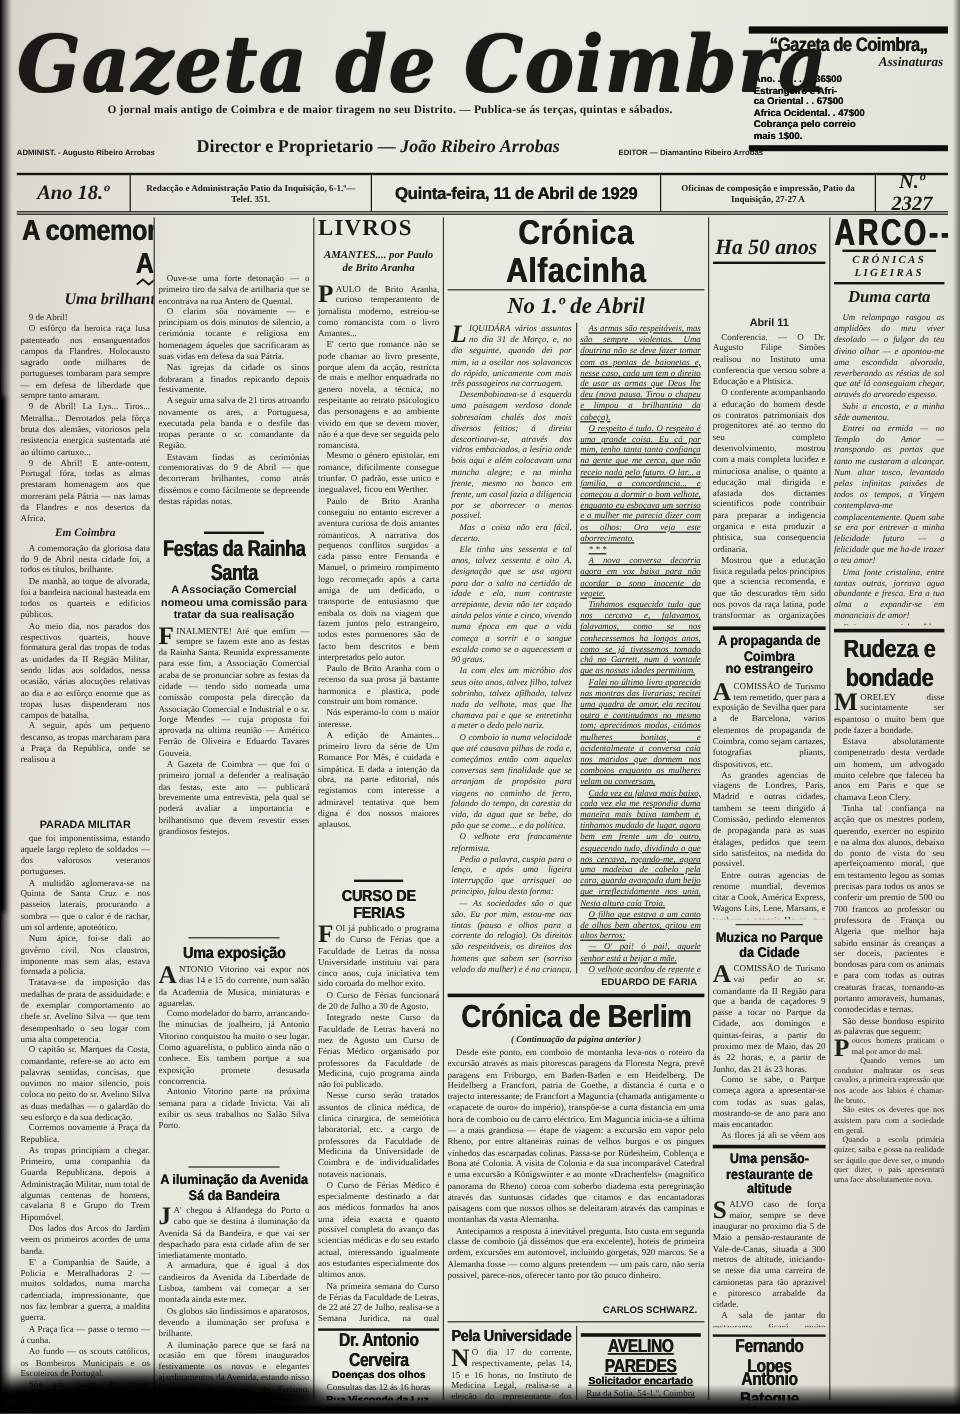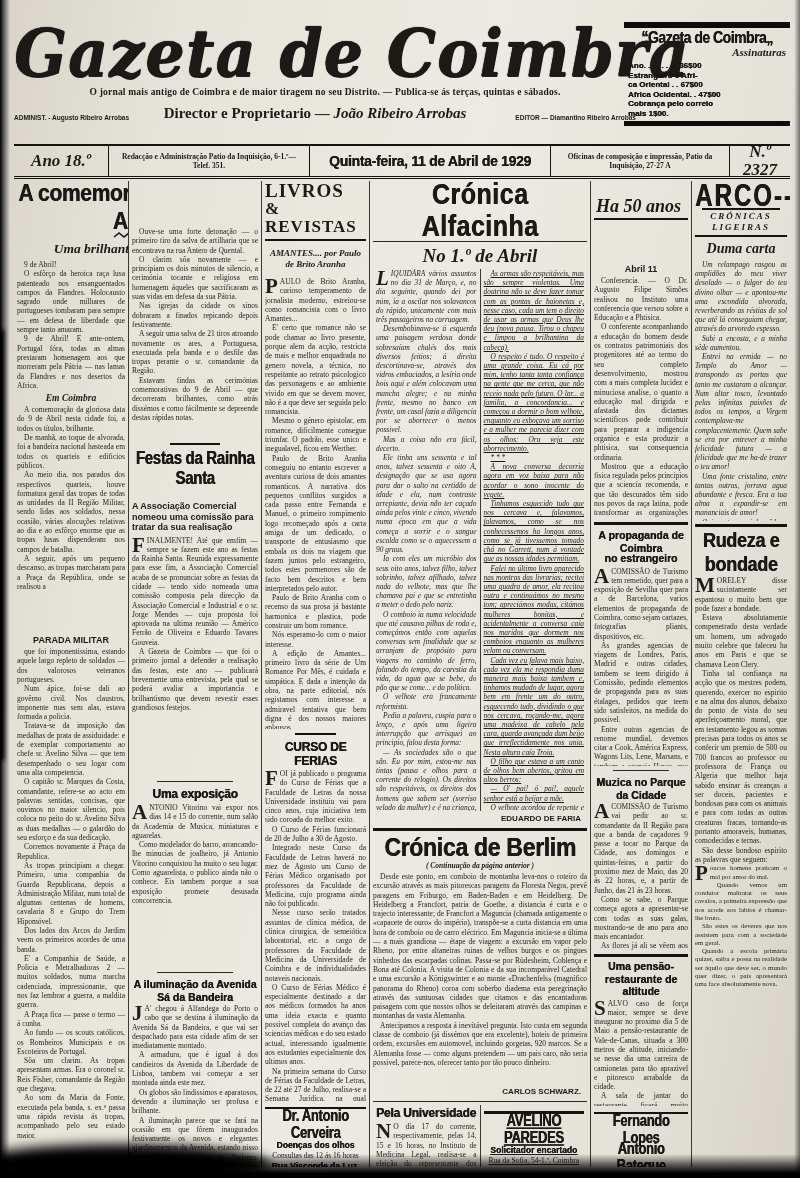--- a/index.html
+++ b/index.html
@@ -17,21 +17,21 @@
   .blotch2{position:absolute;left:-4px;top:330px;width:8px;height:430px;background:#000;filter:blur(2px);z-index:6;}
   .content{position:relative;padding:24px 10px 0 14px;z-index:2;}
 
   
   .masthead{position:relative;height:116px;}
   .mast-left{width:622px;text-align:center;}
   .paper-title{margin:0;font:italic 700 62px/60px "DejaVu Serif","Liberation Serif",serif;
     letter-spacing:1px;transform:scaleY(1.05);white-space:nowrap;
     text-shadow:0 0 1px #000, .5px .5px 0 #222;}
   .paper-subtitle{font:700 9.5px/12px "Liberation Serif",serif;margin-top:2px;letter-spacing:.2px;}
-  .dir-row{display:flex;align-items:flex-end;margin-top:7px;}
+  .dir-row{display:flex;align-items:flex-end;margin-top:17px;}
   .admin-lbl,.editor-lbl{font:700 6.5px/8px "Liberation Sans",sans-serif;white-space:nowrap;}
   .admin-lbl{width:150px;text-align:left;}
   .editor-lbl{width:170px;text-align:right;}
   .director-lbl{flex:1;font:700 15px/17px "Liberation Serif",serif;white-space:nowrap;}
   .director-lbl .dname{font-style:italic;}
   .subs{position:absolute;top:-2px;right:0;width:158px;border-top:6px solid #0d0c0a;border-bottom:5px solid #0d0c0a;
     padding:2px 4px 3px;background:transparent;}
   .subs-title{font:700 14px/15px "Liberation Sans",sans-serif;text-align:center;letter-spacing:-.5px;
     transform:scaleY(1.15);text-shadow:.4px 0 0 #000;}
   .subs-head{font:italic 700 11px/13px "Liberation Serif",serif;text-align:right;margin:1px 0 2px;}
@@ -83,21 +83,21 @@
   .h-ha50{font-size:18px;line-height:20px;border-bottom:2px solid #14130f;padding-bottom:2px;margin-bottom:12px;text-align:left;padding-left:2px;}
   .h-livros{font:700 19px/19px "Liberation Serif",serif;letter-spacing:1px;margin-top:2px;}
   .h-livros2{font:700 17px/18px "Liberation Serif",serif;letter-spacing:1px;border-bottom:2px solid #14130f;padding-bottom:3px;}
   .h-med{font:700 12px/13px "Liberation Sans",sans-serif;text-align:center;letter-spacing:-.2px;
     text-shadow:.4px 0 0 #000;transform:scaleY(1.1);margin:2px 0;}
   .h-med2{font:700 10.5px/11.5px "Liberation Sans",sans-serif;text-align:center;text-shadow:.3px 0 0 #000;
     transform:scaleY(1.1);margin:2px 0;}
   .h-festas{font:700 15px/16px "Liberation Sans",sans-serif;text-align:center;letter-spacing:-.3px;
     text-shadow:.5px 0 0 #000;transform:scaleY(1.25);margin:3px 0 2px;}
   .h-rudeza{font-size:18px;line-height:21px;margin:2px 0;}
-  .subdeck{font:700 9px/10.5px "Liberation Sans",sans-serif;margin:17px 0 3px;}
+  .subdeck{font:700 9px/10.5px "Liberation Sans",sans-serif;text-align:center;margin:2px 0 3px;}
   .byline{font:italic 700 9px/11px "Liberation Serif",serif;text-align:center;margin:7px 0;}
   .inner-sub{font:700 9.5px/12px "Liberation Serif",serif;font-style:italic;text-align:center;margin:2px 0 1px;}
   .inner-sub.caps{font-style:normal;font-family:"Liberation Sans",sans-serif;font-size:9px;margin-top:43px;}
   .note-cont{font:italic 700 7.5px/9px "Liberation Serif",serif;text-align:center;margin:0 0 2px;}
 
   
   .sep{border-top:1px solid #2a281f;width:60%;margin:4px auto;}
   .sep-full{border-top:1px solid #2a281f;margin:3px 0;}
   .sep-heavy{border-top:3px solid #14130f;margin:3px 0;}
   .sep-fancy{width:40%;margin:4px auto;border-top:2px solid #14130f;position:relative;}
@@ -188,32 +188,34 @@
           <h2 class="h-black h-main">A comemoração do 9 de Abril</h2>
           <svg class="squiggle" width="46" height="8" viewBox="0 0 46 8">
               <polyline points="1,6 6,2 11,6 16,2 21,6 26,2 31,6 36,2 41,6 45,3" fill="none" stroke="#14130f" stroke-width="1.6"></polyline>
             </svg>
           <h3 class="h-serif-it h-sub">Uma brilhante parada militar</h3>
         </div>
         <div class="art">
           <div>
               <p class="lead">9 de Abril!</p>
               <p class="">O esfôrço da heroica raça lusa patenteado nos ensanguentados campos da Flandres. Holocausto sagrado onde milhares de portugueses tombaram para sempre — em defesa de liberdade que sempre tanto amaram.</p>
+              <p class="">9 de Abril! La Lys... Tiros... Metralha... Derrotados pela fôrça bruta dos alemães, vitoriosos pela resistencia energica sustentada até ao último cartuxo...</p>
               <p class="">9 de Abril! E ante-ontem, Portugal fóra, todas as almas prestaram homenagem aos que morreram pela Pátria — nas lamas da Flandres e nos desertos da Africa.</p>
             </div>
           <div class="inner-sub">Em Coimbra</div>
           <div>
               <p class="lead">A comemoração da gloriosa data do 9 de Abril nesta cidade foi, a todos os títulos, brilhante.</p>
               <p class="">De manhã, ao toque de alvorada, foi a bandeira nacional hasteada em todos os quarteis e edificios públicos.</p>
               <p class="">Ao meio dia, nos parados dos respectivos quarteis, houve formatura geral das tropas de todas as unidades da II Região Militar, sendo lidas aos soldados, nessa ocasião, várias alocuções relativas ao dia e ao esfôrço enorme que as tropas lusas dispenderam nos campos de batalha.</p>
               <p class="">A seguir, após um pequeno descanso, as tropas marcharam para a Praça da República, onde se realisou a</p>
             </div>
           <div class="inner-sub caps">PARADA MILITAR</div>
           <div>
               <p class="lead">que foi imponentissima, estando aquele largo repleto de soldados — dos valorosos veteranos portugueses.</p>
+              <p class="">A multidão aglomerava-se na Quinta de Santa Cruz e nos passeios laterais, procurando a sombra — que o calor é de rachar, um sol ardente, apoteótico.</p>
               <p class="">Num ápice, foi-se dali ao govêrno civil. Nos claustros, imponente mas sem alas, estava formada a policia.</p>
               <p class="">Tratava-se da imposição das medalhas de prata de assiduidade: e de exemplar comportamento ao chefe sr. Avelino Silva — que tem desempenhado o seu logar com uma alta competencia.</p>
               <p class="">O capitão sr. Marques da Costa, comandante, refere-se ao acto em palavras sentidas, concisas, que ouvimos no maior silencio, pois coloca no peito do sr. Avelino Silva as duas medalhas — o galardão do seu esforço e da sua dedicação.</p>
               <p class="">Corremos novamente á Praça da Republica.</p>
               <p class="">As tropas principiam a chegar. Primeiro, uma companhia da Guarda Republicana, depois a Administração Militar, num total de algumas centenas de homens, cavalaria 8 e Grupo do Trem Hipomóvel.</p>
               <p class="">Dos lados dos Arcos do Jardim veem os primeiros acordes de uma banda.</p>
               <p class="">E' a Companhia de Saúde, a Policia e Metralhadoras 2 — muitos soldados, numa marcha cadenciada, impressionante, que nos faz lembrar a guerra, a maldita guerra.</p>
               <p class="">A Praça fica — passe o termo — á cunha.</p>
               <p class="">Ao fundo — os scouts católicos, os Bombeiros Municipais e os Escoteiros de Portugal.</p>
               <p class="">Sôa um clarim. As tropas apresentam armas. Era o coronel sr. Reis Fisher, comandante da Região que chegava.</p>
@@ -239,38 +241,38 @@
               <p class="lead">FINALMENTE! Até que emfim — sempre se fazem este ano as festas da Rainha Santa. Reunida expressamente para esse fim, a Associação Comercial acaba de se pronunciar sobre as festas da cidade — tendo sido nomeada uma comissão composta pela direcção da Associação Comercial e Industrial e o sr. Jorge Mendes — cuja proposta foi aprovada na ultima reunião — Américo Ferrão de Oliveira e Eduardo Tavares Gouveia.</p>
               <p class="">A Gazeta de Coimbra — que foi o primeiro jornal a defender a realisação das festas, este ano — publicará brevemente uma entrevista, pela qual se poderá avaliar a importancia e brilhantismo que devem revestir esses grandiosos festejos.</p>
             </div>
         </div>
         <div class="sep"></div>
         <div class="art bh-expo dc">
           <h2 class="h-med">Uma exposição</h2>
           <div>
               <p class="lead">ANTONIO Vitorino vai expor nos dias 14 e 15 do corrente, num salão da Academia de Musica, miniaturas e aguarelas.</p>
               <p class="">Como modelador do barro, arrancando-lhe minucias de joalheiro, já Antonio Vitorino conquistou ha muito o seu lugar. Como aguarelista, o publico ainda não o conhece. Eis tambem porque a sua exposição promete desusada concorrencia.</p>
+              <p class="">Antonio Vitorino parte na próxima semana para a cidade Invicta. Vai ali exibir os seus trabalhos no Salão Silva Porto.</p>
             </div>
         </div>
         <div class="sep"></div>
         <div class="art bh-ilum dc">
           <h2 class="h-med2">A iluminação da Avenida Sá da Bandeira</h2>
           <div>
               <p class="lead">JA' chegou á Alfandega do Porto o cabo que se destina á iluminação da Avenida Sá da Bandeira, e que vai ser despachado para esta cidade afim de ser imediatamente montado.</p>
               <p class="">A armadura, que é igual á dos candieiros da Avenida da Liberdade de Lisboa, tambem vai começar a ser montada ainda este mez.</p>
               <p class="">Os globos são lindissimos e aparatosos, devendo a iluminação ser profusa e brilhante.</p>
               <p class="">A iluminação parece que se fará na ocasião em que fôrem inaugurados festivamente os novos e elegantes ajardinamentos da Avenida, estando nisso empenhada a comissão de Turismo. Parece, porém, que, antes de Junho, não se poderá realizar, porque só então os alegretes estarão bem entapetados de relva e os maciços floridos.</p>
             </div>
         </div>
       </section>
 
       <section class="track t3">
         <div class="art bh-livros dc">
           <h2 class="h-livros" style="margin:0;text-align:left;">LIVROS</h2>
-          <h2 class="h-livros2" style="margin:0;text-align:left;">&amp; REVISTAS</h2>
           <div class="byline">AMANTES.... por Paulo de Brito Aranha</div>
           <div>
               <p class="lead">PAULO de Brito Aranha, curioso temperamento de jornalista moderno, estreiou-se como romancista com o livro Amantes...</p>
               <p class="">E' certo que romance não se pode chamar ao livro presente, porque alem da acção, restricta de mais e melhor enquadrada no genero novela, a técnica, no respeitante ao retrato psicologico das personagens e ao ambiente vivido em que se devem mover, não é a que deve ser seguida pelo romancista.</p>
               <p class="">Mesmo o género epistolar, em romance, dificilmente consegue triunfar. O padrão, esse unico e inegualavel, ficou em Werther.</p>
               <p class="">Paulo de Brito Aranha conseguiu no entanto escrever a aventura curiosa de dois amantes romanticos. A narrativa dos pequenos conflitos surgidos a cada passo entre Fernanda e Manuel, o primeiro rompimento logo recomeçado após a carta amiga de um dedicado, o transporte de entusiasmo que embala os dois na viagem que fazem juntos pelo estrangeiro, todos estes pormenores são de facto bem descritos e bem interpretados pelo autor.</p>
               <p class="">Paulo de Brito Aranha com o recenso da sua prosa já bastante harmonica e plastica, pode construir um bom romance.</p>
               <p class="">Nós esperamo-lo com o maior interesse.</p>
               <p class="">A edição de Amantes... primeiro livro da série de Um Romance Por Mês, é cuidada e simpática. E dada a intenção da obra, na parte editorial, nós registamos com interesse a admiravel tentativa que bem digna é dos nossos maiores aplausos.</p>
             </div>

